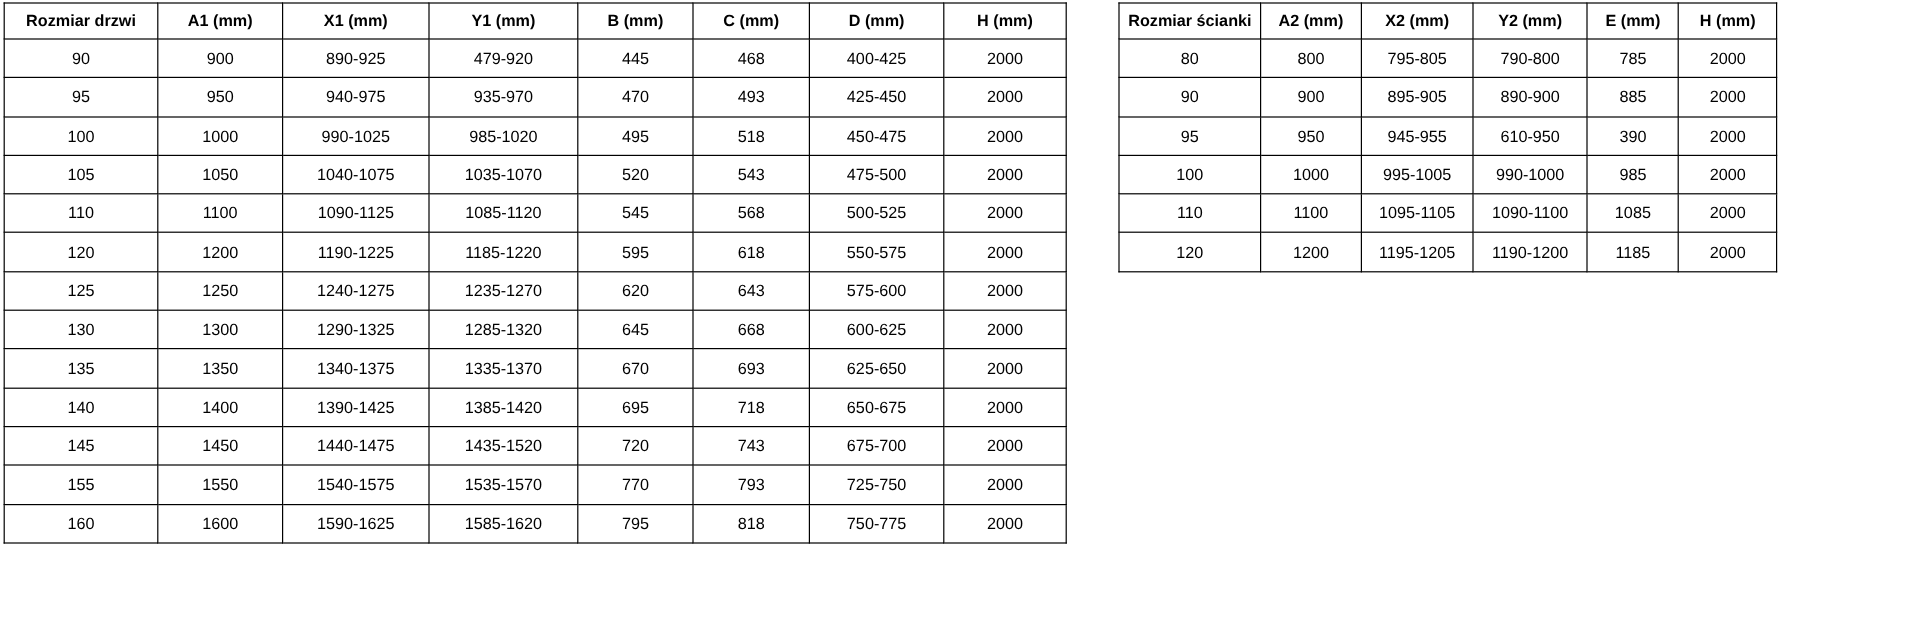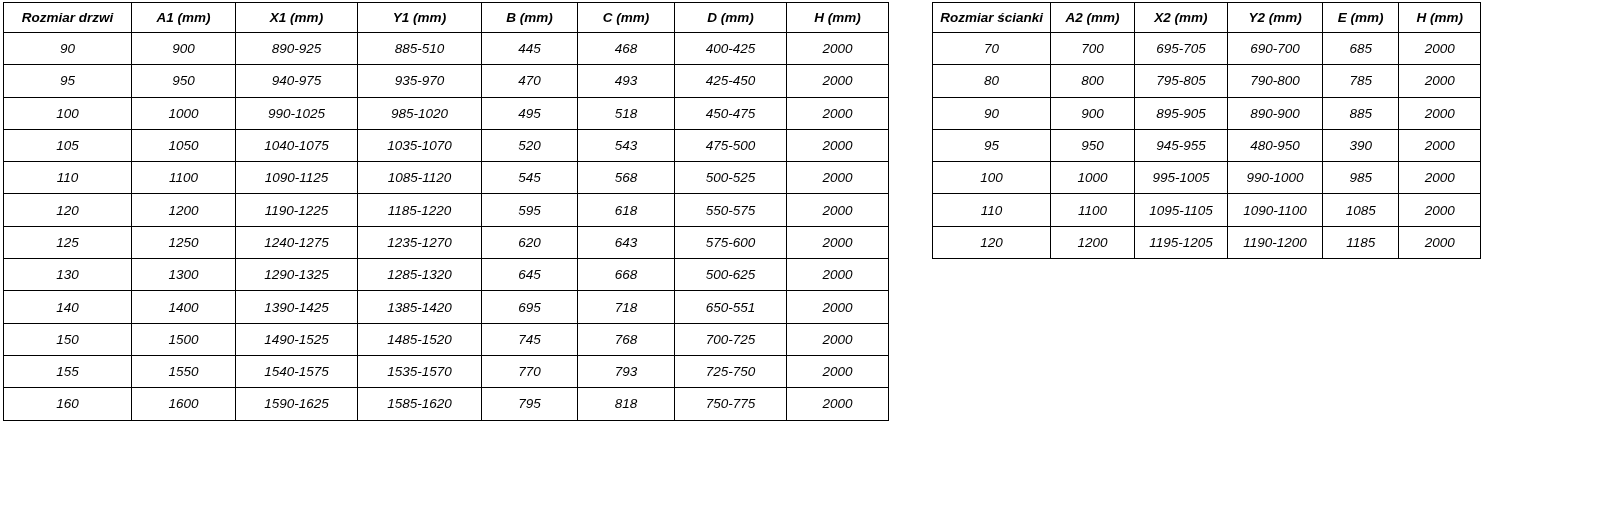--- a/index.html
+++ b/index.html
@@ -11,21 +11,20 @@
     width: 1600px;
     height: 514px;
     font-family: "Liberation Sans", sans-serif;
     color: #000000;
     overflow: hidden;
   }
   .page {
     position: relative;
     width: 1481px;
     height: 514px;
-    font-style: italic;
   }
   .table-wrap {
     position: absolute;
     top: 0;
   }
   #doors-table-wrap {
     left: 3px;
     top: 2px;
   }
   #walls-table-wrap {
@@ -97,21 +96,21 @@
             <th>C (mm)</th>
             <th>D (mm)</th>
             <th>H (mm)</th>
           </tr>
       </thead>
       <tbody>
           <tr>
             <td>90</td>
             <td>900</td>
             <td>890-925</td>
-            <td>885-510</td>
+            <td>479-920</td>
             <td>445</td>
             <td>468</td>
             <td>400-425</td>
             <td>2000</td>
           </tr>
           <tr>
             <td>95</td>
             <td>950</td>
             <td>940-975</td>
             <td>935-970</td>
@@ -170,41 +169,51 @@
             <td>575-600</td>
             <td>2000</td>
           </tr>
           <tr>
             <td>130</td>
             <td>1300</td>
             <td>1290-1325</td>
             <td>1285-1320</td>
             <td>645</td>
             <td>668</td>
-            <td>500-625</td>
+            <td>600-625</td>
+            <td>2000</td>
+          </tr>
+          <tr>
+            <td>135</td>
+            <td>1350</td>
+            <td>1340-1375</td>
+            <td>1335-1370</td>
+            <td>670</td>
+            <td>693</td>
+            <td>625-650</td>
             <td>2000</td>
           </tr>
           <tr>
             <td>140</td>
             <td>1400</td>
             <td>1390-1425</td>
             <td>1385-1420</td>
             <td>695</td>
             <td>718</td>
-            <td>650-551</td>
-            <td>2000</td>
-          </tr>
-          <tr>
-            <td>150</td>
-            <td>1500</td>
-            <td>1490-1525</td>
-            <td>1485-1520</td>
-            <td>745</td>
-            <td>768</td>
-            <td>700-725</td>
+            <td>650-675</td>
+            <td>2000</td>
+          </tr>
+          <tr>
+            <td>145</td>
+            <td>1450</td>
+            <td>1440-1475</td>
+            <td>1435-1520</td>
+            <td>720</td>
+            <td>743</td>
+            <td>675-700</td>
             <td>2000</td>
           </tr>
           <tr>
             <td>155</td>
             <td>1550</td>
             <td>1540-1575</td>
             <td>1535-1570</td>
             <td>770</td>
             <td>793</td>
             <td>725-750</td>
@@ -239,48 +248,40 @@
             <th>Rozmiar ścianki</th>
             <th>A2 (mm)</th>
             <th>X2 (mm)</th>
             <th>Y2 (mm)</th>
             <th>E (mm)</th>
             <th>H (mm)</th>
           </tr>
       </thead>
       <tbody>
           <tr>
-            <td>70</td>
-            <td>700</td>
-            <td>695-705</td>
-            <td>690-700</td>
-            <td>685</td>
-            <td>2000</td>
-          </tr>
-          <tr>
             <td>80</td>
             <td>800</td>
             <td>795-805</td>
             <td>790-800</td>
             <td>785</td>
             <td>2000</td>
           </tr>
           <tr>
             <td>90</td>
             <td>900</td>
             <td>895-905</td>
             <td>890-900</td>
             <td>885</td>
             <td>2000</td>
           </tr>
           <tr>
             <td>95</td>
             <td>950</td>
             <td>945-955</td>
-            <td>480-950</td>
+            <td>610-950</td>
             <td>390</td>
             <td>2000</td>
           </tr>
           <tr>
             <td>100</td>
             <td>1000</td>
             <td>995-1005</td>
             <td>990-1000</td>
             <td>985</td>
             <td>2000</td>

